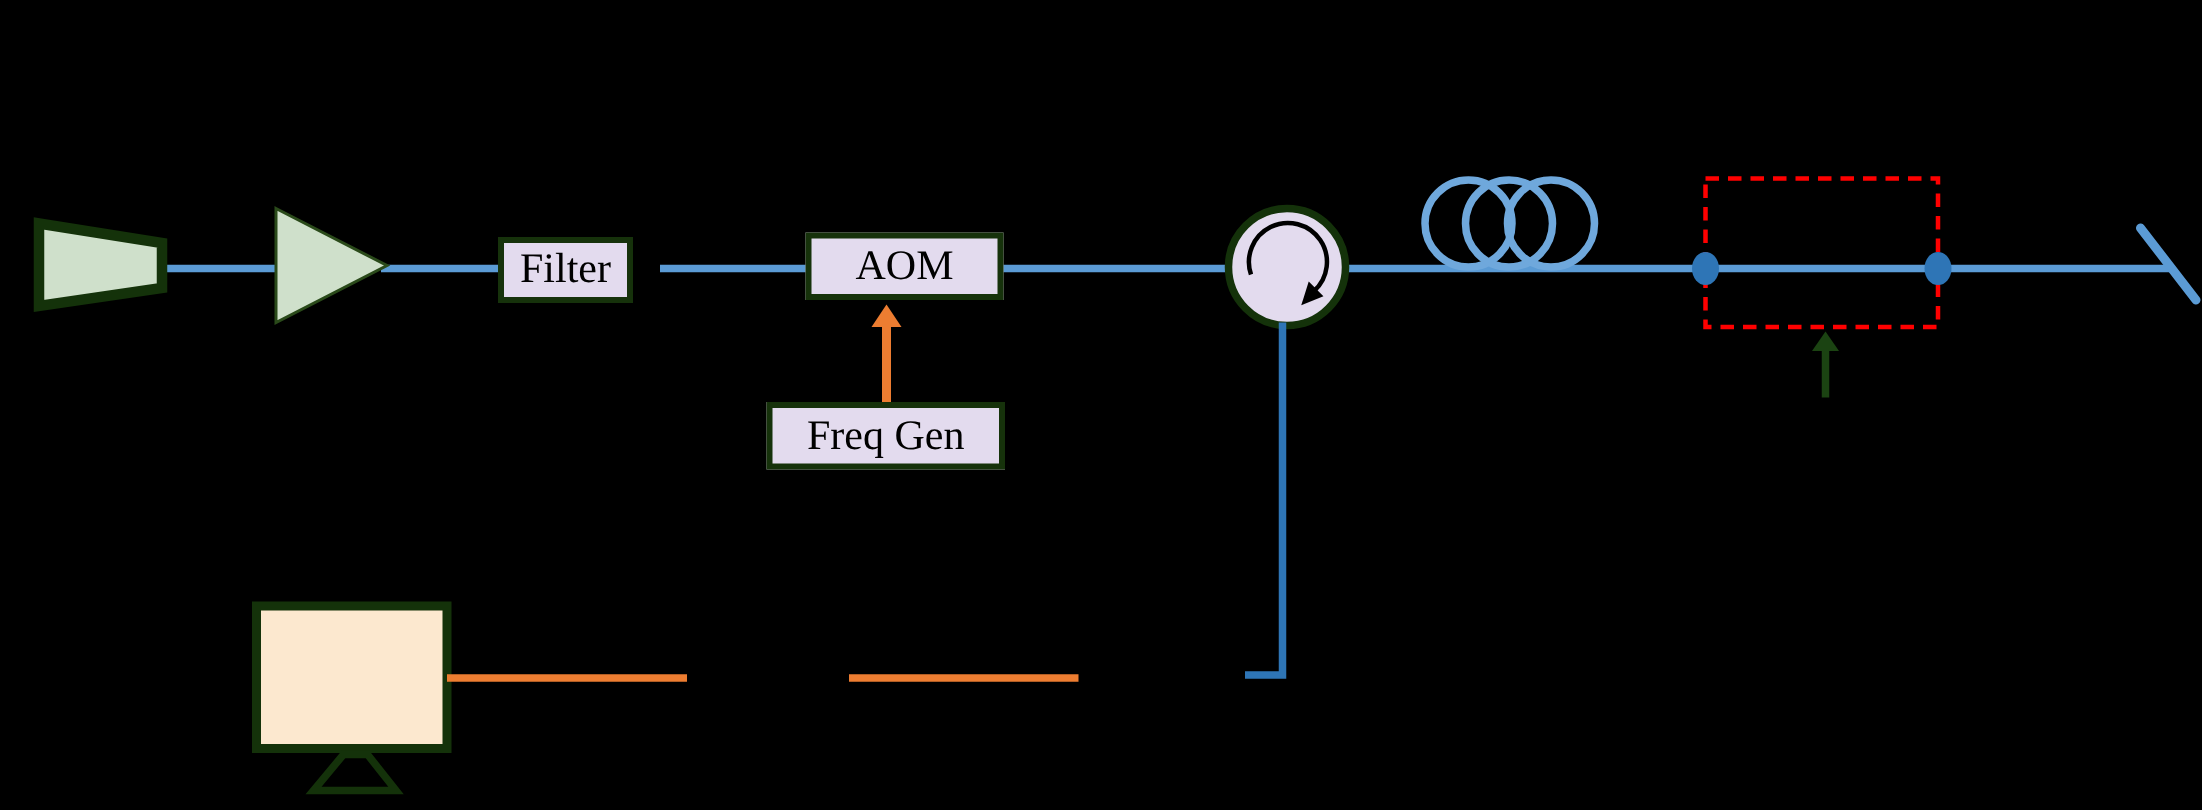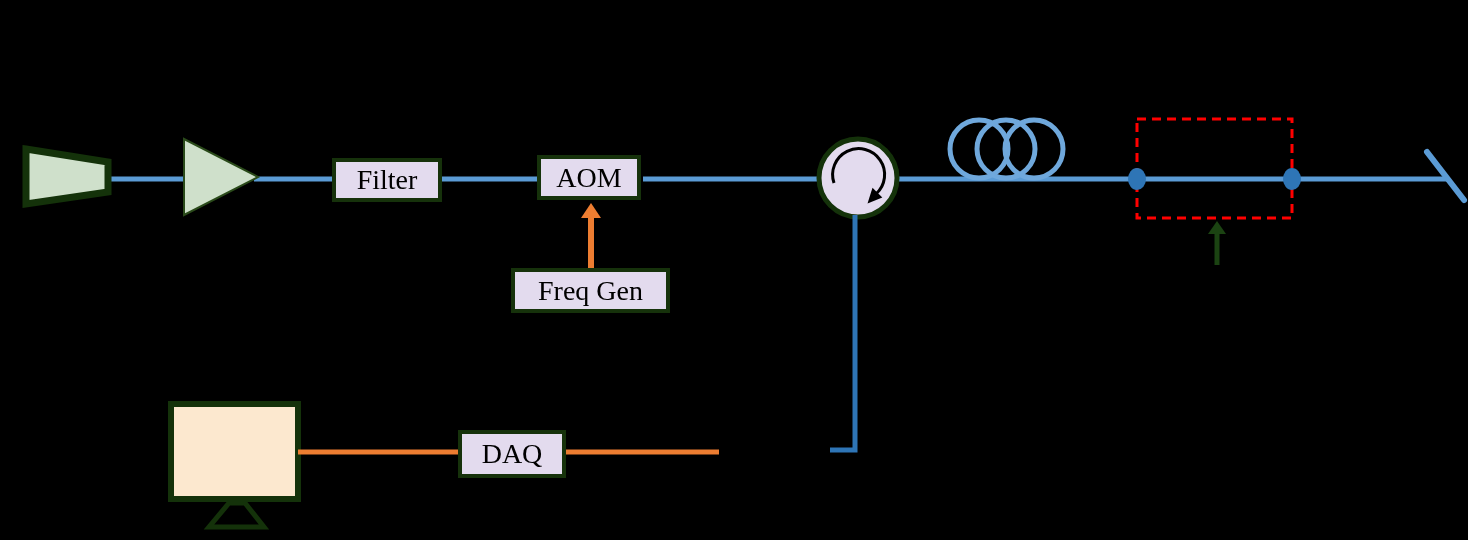--- a/index.html
+++ b/index.html
@@ -14,22 +14,22 @@
   .comp-box{
     position:absolute;
     box-sizing:border-box;
     background:#e3dbee;
     border:4px solid #16320b;
     display:flex;align-items:center;justify-content:center;
     font-size:28px;color:#000;
     white-space:nowrap;
     line-height:1;
   }
-  .box-filter{left:332px;top:158px;width:110px;height:44px;}
-  .box-aom{left:537px;top:155px;width:104px;height:45px;}
+  .box-filter{left:332px;top:158px;width:90px;height:44px;}
+  .box-aom{left:537px;top:155px;width:132px;height:45px;}
   .box-freqgen{left:511px;top:268px;width:159px;height:45px;text-align:center;}
   .box-daq{left:458px;top:430px;width:108px;height:48px;}
   .box-pd{left:719px;top:430px;width:109px;height:48px;}
 </style>
 </head>
 <body>
 
 <div class="stage">
 
   <svg width="1468" height="540" viewBox="0 0 1468 540">
@@ -93,18 +93,15 @@
   </div>
 
   <div class="comp-box box-aom">
     <span>AOM</span>
   </div>
 
   <div class="comp-box box-freqgen">
     <span>Freq Gen</span>
   </div>
 
-  <div class="comp-box box-daq">
-    <span>DAQ</span>
-  </div>
 
 
 </div>
 
 </body></html>

